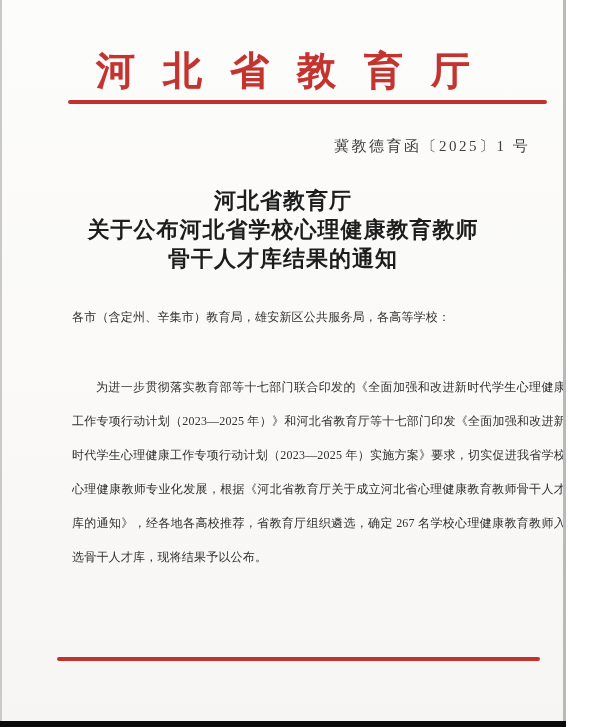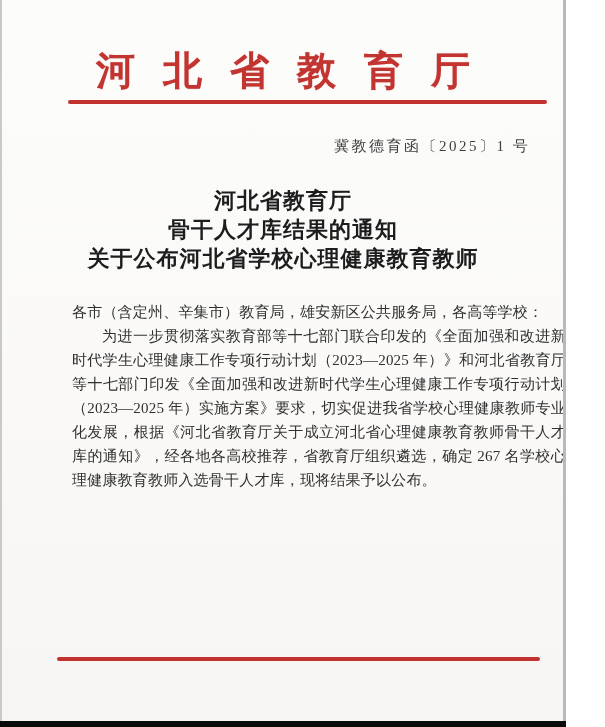--- a/index.html
+++ b/index.html
@@ -51,43 +51,43 @@
   }
   .title {
     position: absolute; top: 186px; left: 0; width: 100%;
     text-align: center;
     font-size: 22px; line-height: 29px; font-weight: bold;
     color: #1d1d1d;
     letter-spacing: 1px;
   }
   .body-text {
     position: absolute; top: 300px; left: 72px; width: 494px;
-    font-size: 15px; line-height: 24px;
+    font-size: 12px; line-height: 34px;
     color: #303030;
     text-align: justify;
     letter-spacing: 0.2px;
   }
   .body-text p { margin: 0; padding: 0; }
-  .body-text p.para { text-indent: 2em; }
+  .body-text p.para { text-indent: 2em; margin-top: 36px; }
 </style>
 </head>
 <body>
 
 <div class="photo">
 
   <div class="agency">河北省教育厅</div>
 
   <div class="rule rule-top"></div>
 
   <div class="doc-number">冀教德育函〔2025〕1 号</div>
 
   <div class="title">
     <div>河北省教育厅</div>
+    <div>关于公布河北省学校心理健康教育教师</div>
     <div>骨干人才库结果的通知</div>
-    <div>关于公布河北省学校心理健康教育教师</div>
   </div>
 
   <div class="body-text">
     <p>各市（含定州、辛集市）教育局，雄安新区公共服务局，各高等学校：</p>
     <p class="para">为进一步贯彻落实教育部等十七部门联合印发的《全面加强和改进新时代学生心理健康工作专项行动计划（2023—2025 年）》和河北省教育厅等十七部门印发《全面加强和改进新时代学生心理健康工作专项行动计划（2023—2025 年）实施方案》要求，切实促进我省学校心理健康教师专业化发展，根据《河北省教育厅关于成立河北省心理健康教育教师骨干人才库的通知》，经各地各高校推荐，省教育厅组织遴选，确定 267 名学校心理健康教育教师入选骨干人才库，现将结果予以公布。</p>
   </div>
 
   <div class="rule rule-bottom"></div>
 
   <div class="edge-left"></div>

